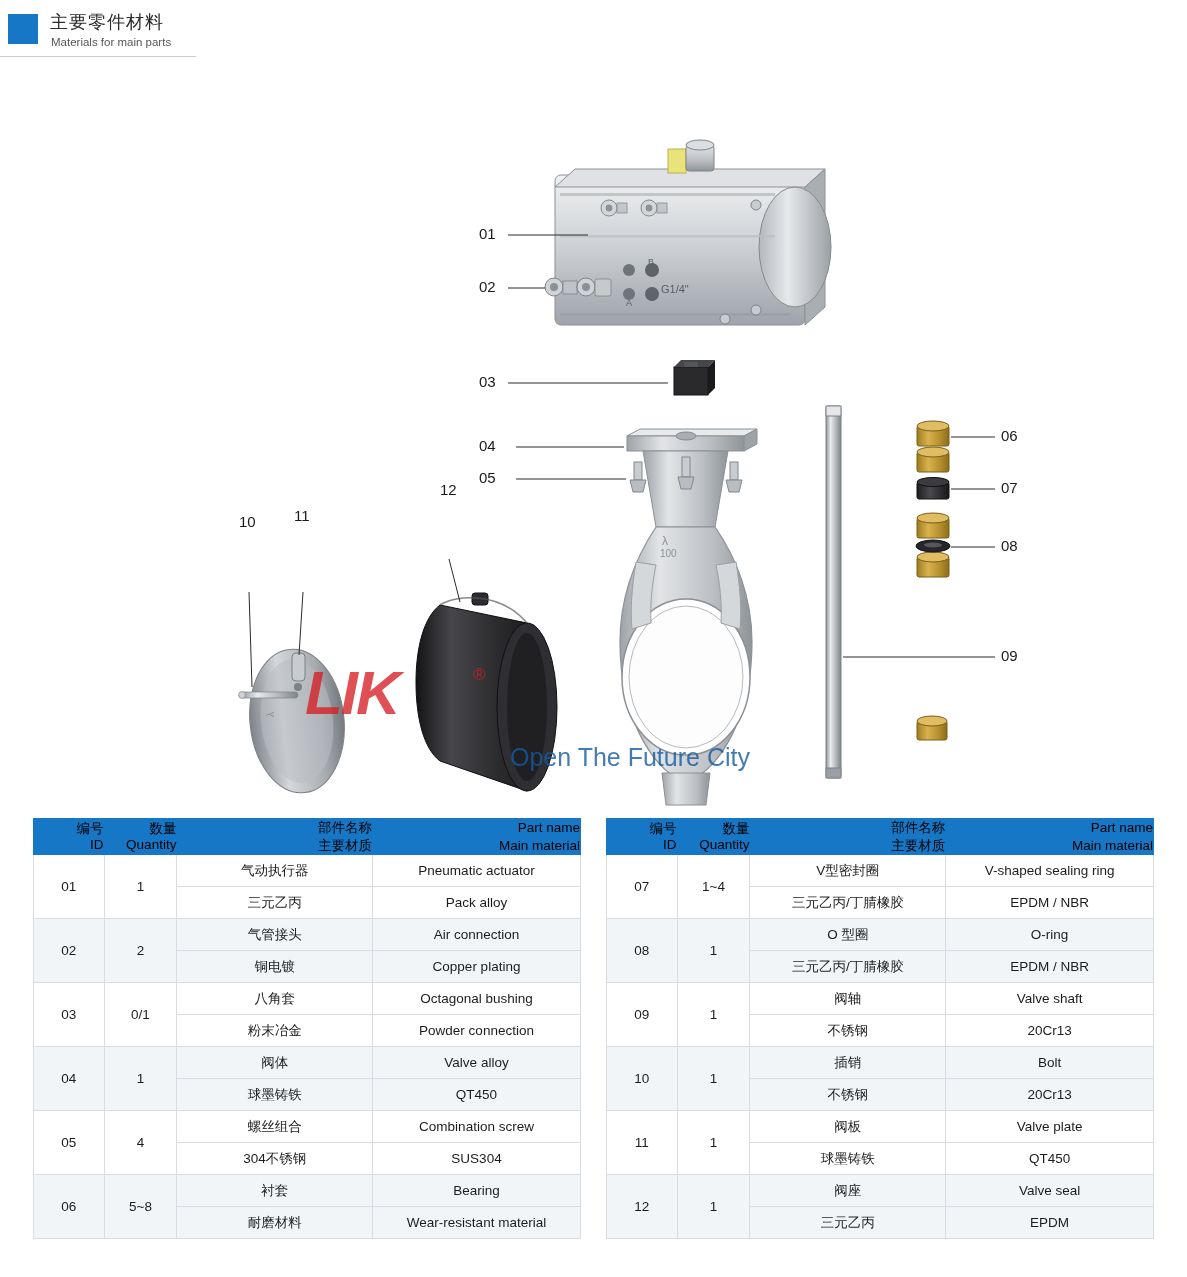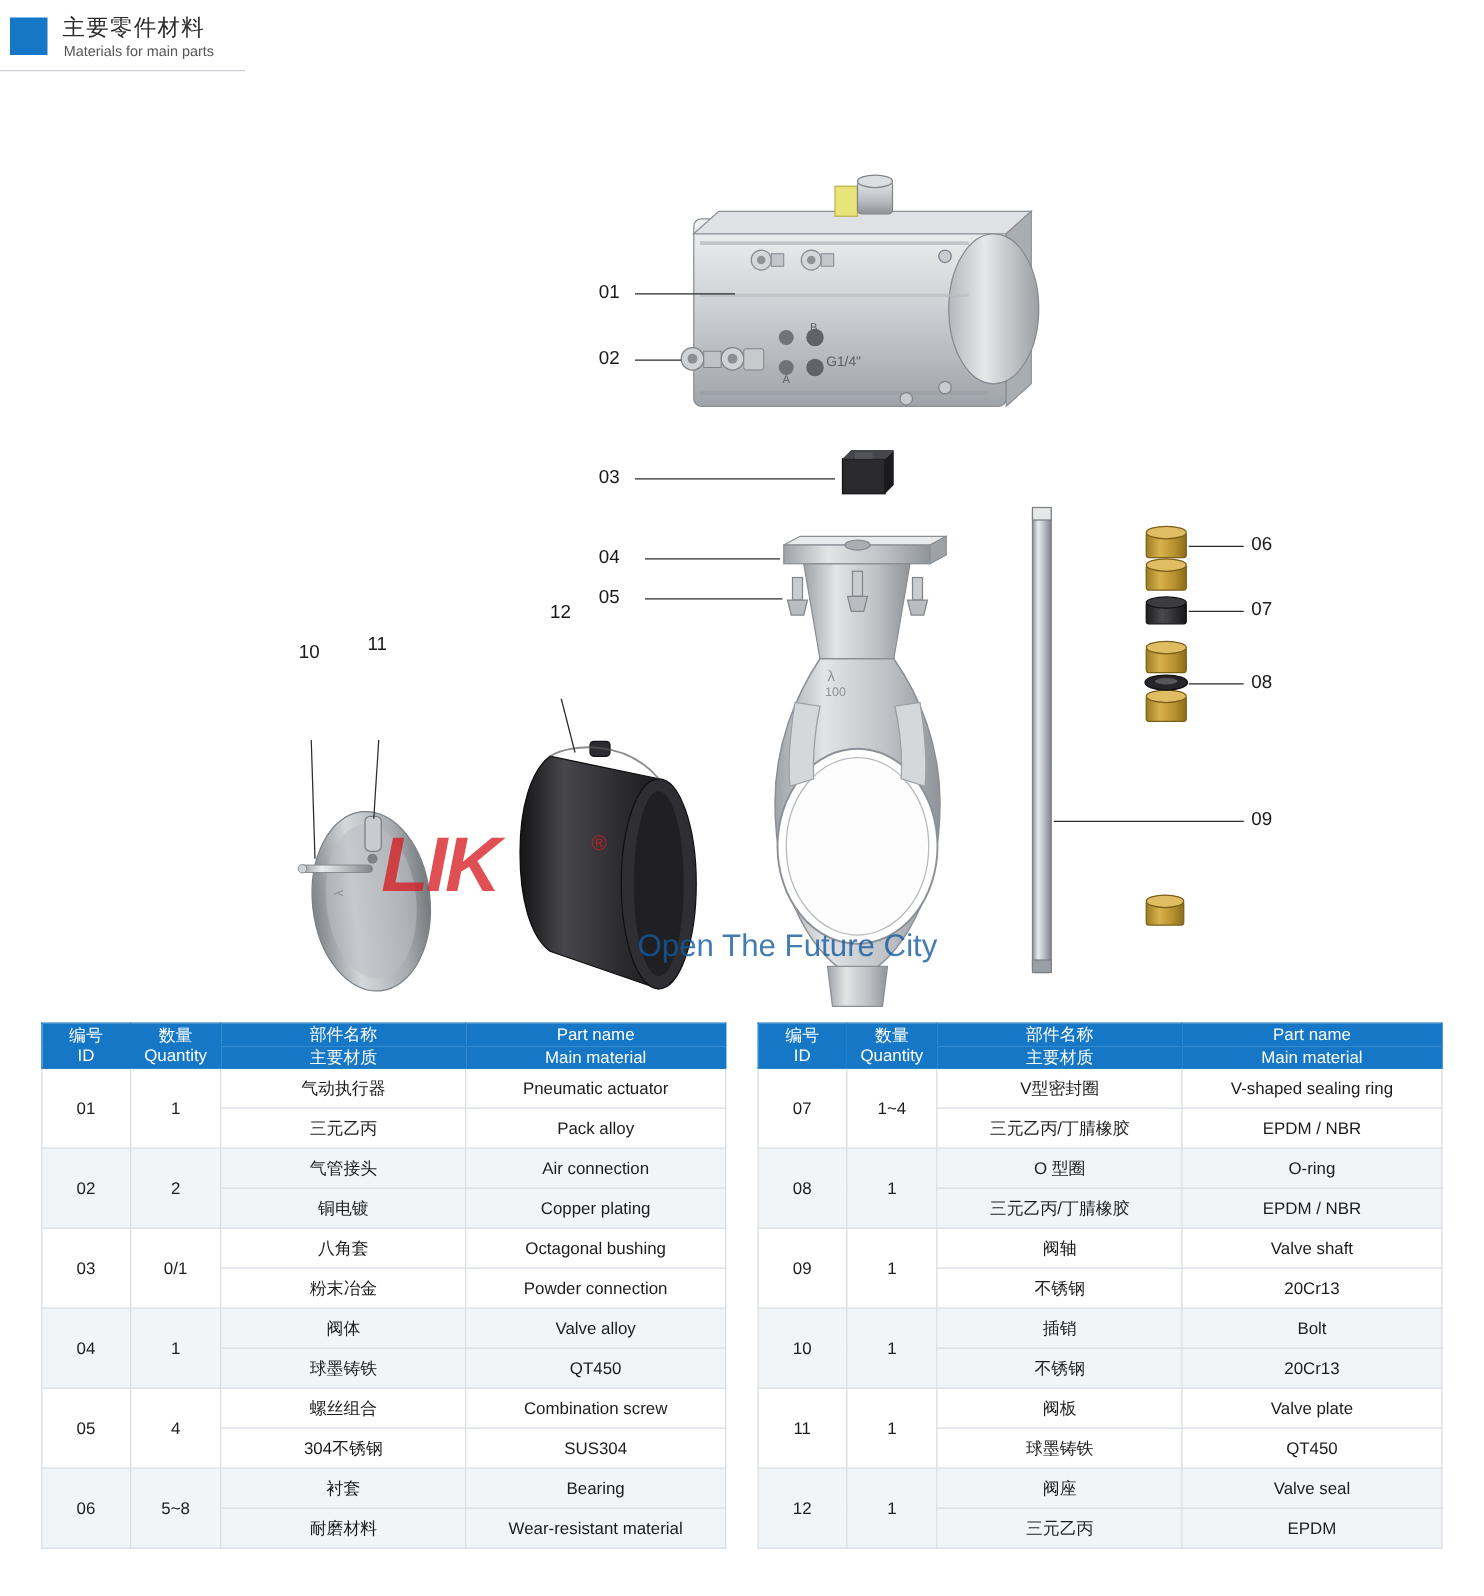--- a/index.html
+++ b/index.html
@@ -122,26 +122,27 @@
 
   table.parts td, table.parts th {
     border: 1px solid #d8dde3;
     text-align: center;
     vertical-align: middle;
     padding: 0;
     height: 31px;
   }
   table.parts thead th {
     background: #1577c6;
-    color: #ffffff;
+    color: #000000;
     font-weight: normal;
     border: 1px solid #1577c6;
     height: 17px;
     line-height: 17px;
     font-size: 13.5px;
+    text-align: right;
   }
   table.parts thead th.hdr-two {
     height: 34px;
   }
   .hdr-stack span { display: block; line-height: 16px; }
   td.zebra { background: #f2f5f8; }
   td.idcell, td.qtycell { background: #ffffff; }
   td.idcell.alt, td.qtycell.alt { background: #f2f5f8; }
   .col-id   { width: 70px; }
   .col-qty  { width: 72px; }

